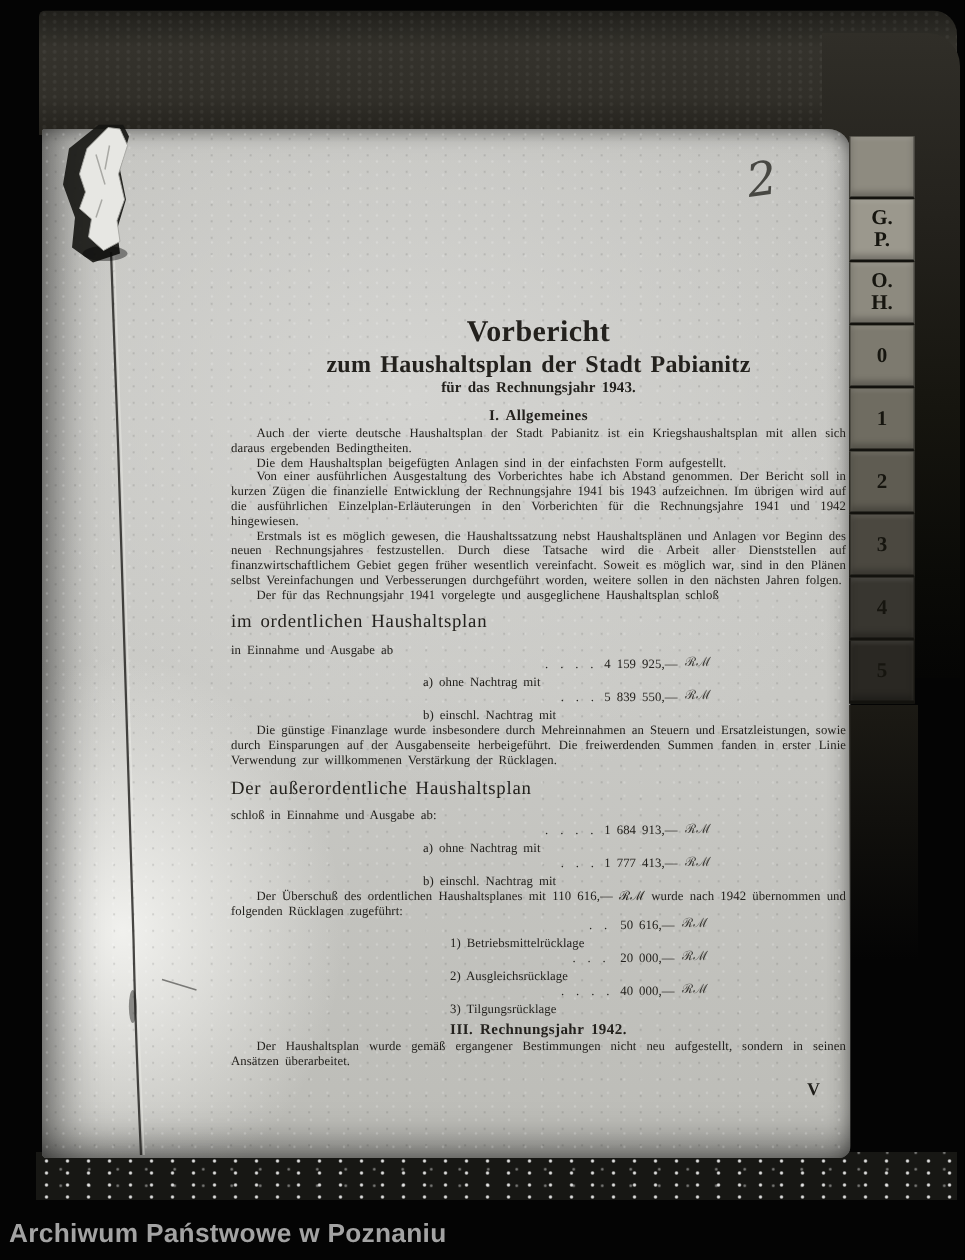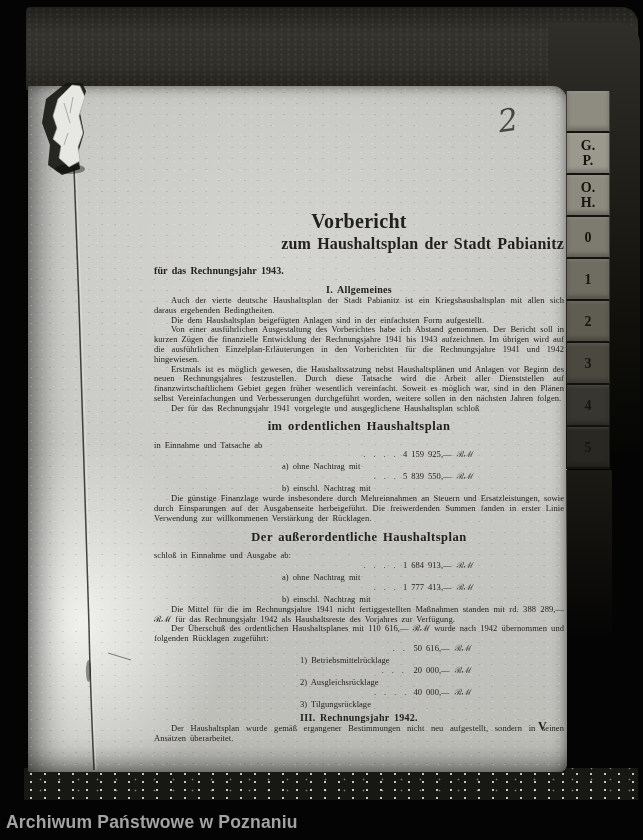--- a/index.html
+++ b/index.html
@@ -70,24 +70,24 @@
 
   
   .doc {
     position:absolute; left:126px; top:127px; width:410px;
     color:#23211d;
     font-size:8.5px; line-height:9.8px;
     text-align:justify; word-spacing:1.8px; letter-spacing:.05px;
   }
   .doc p { margin:0; text-indent:17px; }
   .t1 { font-size:20px; line-height:16px; font-weight:bold; text-align:center; letter-spacing:.3px; }
-  .t2 { font-size:16px; line-height:18px; font-weight:bold; text-align:right; margin-top:6px; letter-spacing:.2px; }
-  .t3 { font-size:10px; line-height:12px; font-weight:bold; text-align:left; margin-top:12px; }
+  .t2 { font-size:16px; line-height:18px; font-weight:bold; text-align:center; margin-top:6px; letter-spacing:.2px; }
+  .t3 { font-size:10px; line-height:12px; font-weight:bold; text-align:center; margin-top:0; }
   .sec { font-size:10px; line-height:12px; font-weight:bold; text-align:center; letter-spacing:.3px; }
-  .sub { font-size:12.5px; line-height:14px; font-weight:bold; text-align:center; letter-spacing:.5px; }
+  .sub { font-size:12.5px; line-height:14px; font-weight:normal; letter-spacing:.5px; }
   .mt1{margin-top:1px}.mt2{margin-top:2px}.mt3{margin-top:3px}.mt4{margin-top:4px}
   .mt5{margin-top:5px}.mt7{margin-top:7px}.mt8{margin-top:8px}
 
   .amt { display:flex; margin-left:128px; width:192px; white-space:nowrap; }
   .amt.rsv { margin-left:146px; width:172px; }
   .amt .lbl { flex:none;margin-top:12px; }
   .amt .dts { flex:1; overflow:hidden; margin:0 3px; letter-spacing:2px; }
   .amt .val { flex:none; }
   .amt .rm  { flex:none; margin-left:5px; font-family:"DejaVu Serif", serif; opacity:.85; }
 
@@ -150,21 +150,21 @@
 
       <div class="sec mt7">I. Allgemeines</div>
       <p class="mt5">Auch der vierte deutsche Haushaltsplan der Stadt Pabianitz ist ein Kriegshaushaltsplan mit allen sich daraus ergebenden Bedingtheiten.</p>
       <p class="mt2">Die dem Haushaltsplan beigefügten Anlagen sind in der einfachsten Form aufgestellt.</p>
       <p class="mt1">Von einer ausführlichen Ausgestaltung des Vorberichtes habe ich Abstand genommen. Der Bericht soll in kurzen Zügen die finanzielle Entwicklung der Rechnungsjahre 1941 bis 1943 aufzeichnen. Im übrigen wird auf die ausführlichen Einzelplan-Erläuterungen in den Vorberichten für die Rechnungsjahre 1941 und 1942 hingewiesen.</p>
       <p class="mt3">Erstmals ist es möglich gewesen, die Haushaltssatzung nebst Haushaltsplänen und Anlagen vor Beginn des neuen Rechnungsjahres festzustellen. Durch diese Tatsache wird die Arbeit aller Dienststellen auf finanzwirtschaftlichem Gebiet gegen früher wesentlich vereinfacht. Soweit es möglich war, sind in den Plänen selbst Vereinfachungen und Verbesserungen durchgeführt worden, weitere sollen in den nächsten Jahren folgen.</p>
 
       <p class="mt3">Der für das Rechnungsjahr 1941 vorgelegte und ausgeglichene Haushaltsplan schloß</p>
 
       <div class="sub mt5">im ordentlichen Haushaltsplan</div>
-      <div class="mt8">in Einnahme und Tatsache ab</div>
+      <div class="mt8">in Einnahme und Ausgabe ab</div>
       <div class="amt">
         <span class="lbl">a) ohne Nachtrag mit</span>
         <span class="dts">. . . . . . . . . . . .</span>
         <span class="val">4 159 925,—</span>
         <span class="rm">ℛℳ</span>
       </div>
       <div class="amt">
         <span class="lbl">b) einschl. Nachtrag mit</span>
         <span class="dts">. . . . . . . . . .</span>
         <span class="val">5 839 550,—</span>
@@ -179,21 +179,20 @@
         <span class="dts">. . . . . . . . . . . .</span>
         <span class="val">1 684 913,—</span>
         <span class="rm">ℛℳ</span>
       </div>
       <div class="amt">
         <span class="lbl">b) einschl. Nachtrag mit</span>
         <span class="dts">. . . . . . . . . .</span>
         <span class="val">1 777 413,—</span>
         <span class="rm">ℛℳ</span>
       </div>
-      <p class="mt4">Die Mittel für die im Rechnungsjahre 1941 nicht fertiggestellten Maßnahmen standen mit rd. 388 289,— ℛℳ für das Rechnungsjahr 1942 als Haushaltsreste des Vorjahres zur Verfügung.</p>
       <p class="mt3">Der Überschuß des ordentlichen Haushaltsplanes mit 110 616,— ℛℳ wurde nach 1942 übernommen und folgenden Rücklagen zugeführt:</p>
 
       <div class="amt rsv">
         <span class="lbl">1) Betriebsmittelrücklage</span>
         <span class="dts">. . . . . . . . . .</span>
         <span class="val">50 616,—</span>
         <span class="rm">ℛℳ</span>
       </div>
       <div class="amt rsv">
         <span class="lbl">2) Ausgleichsrücklage</span>

